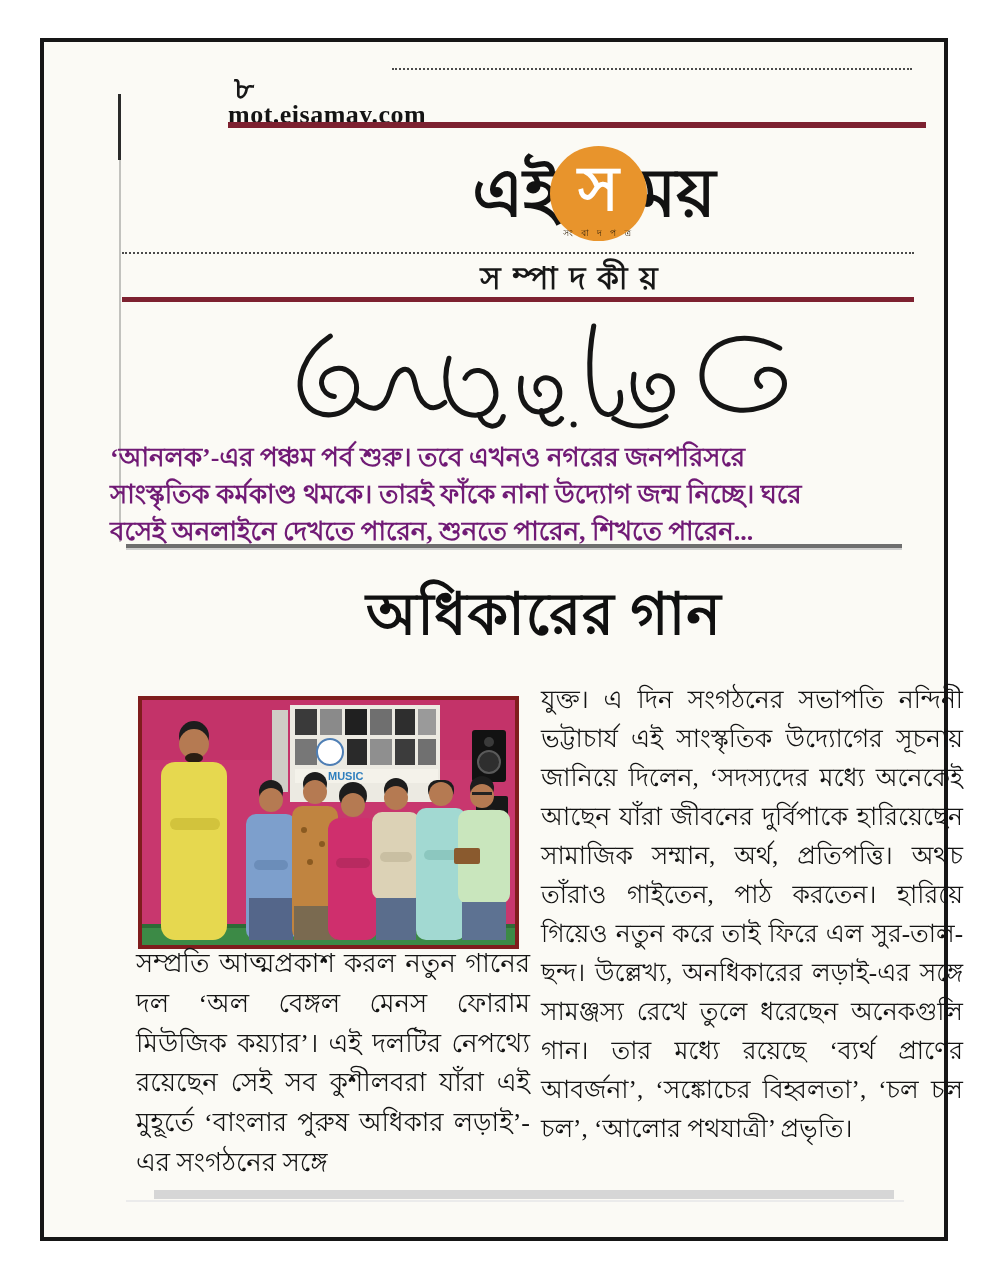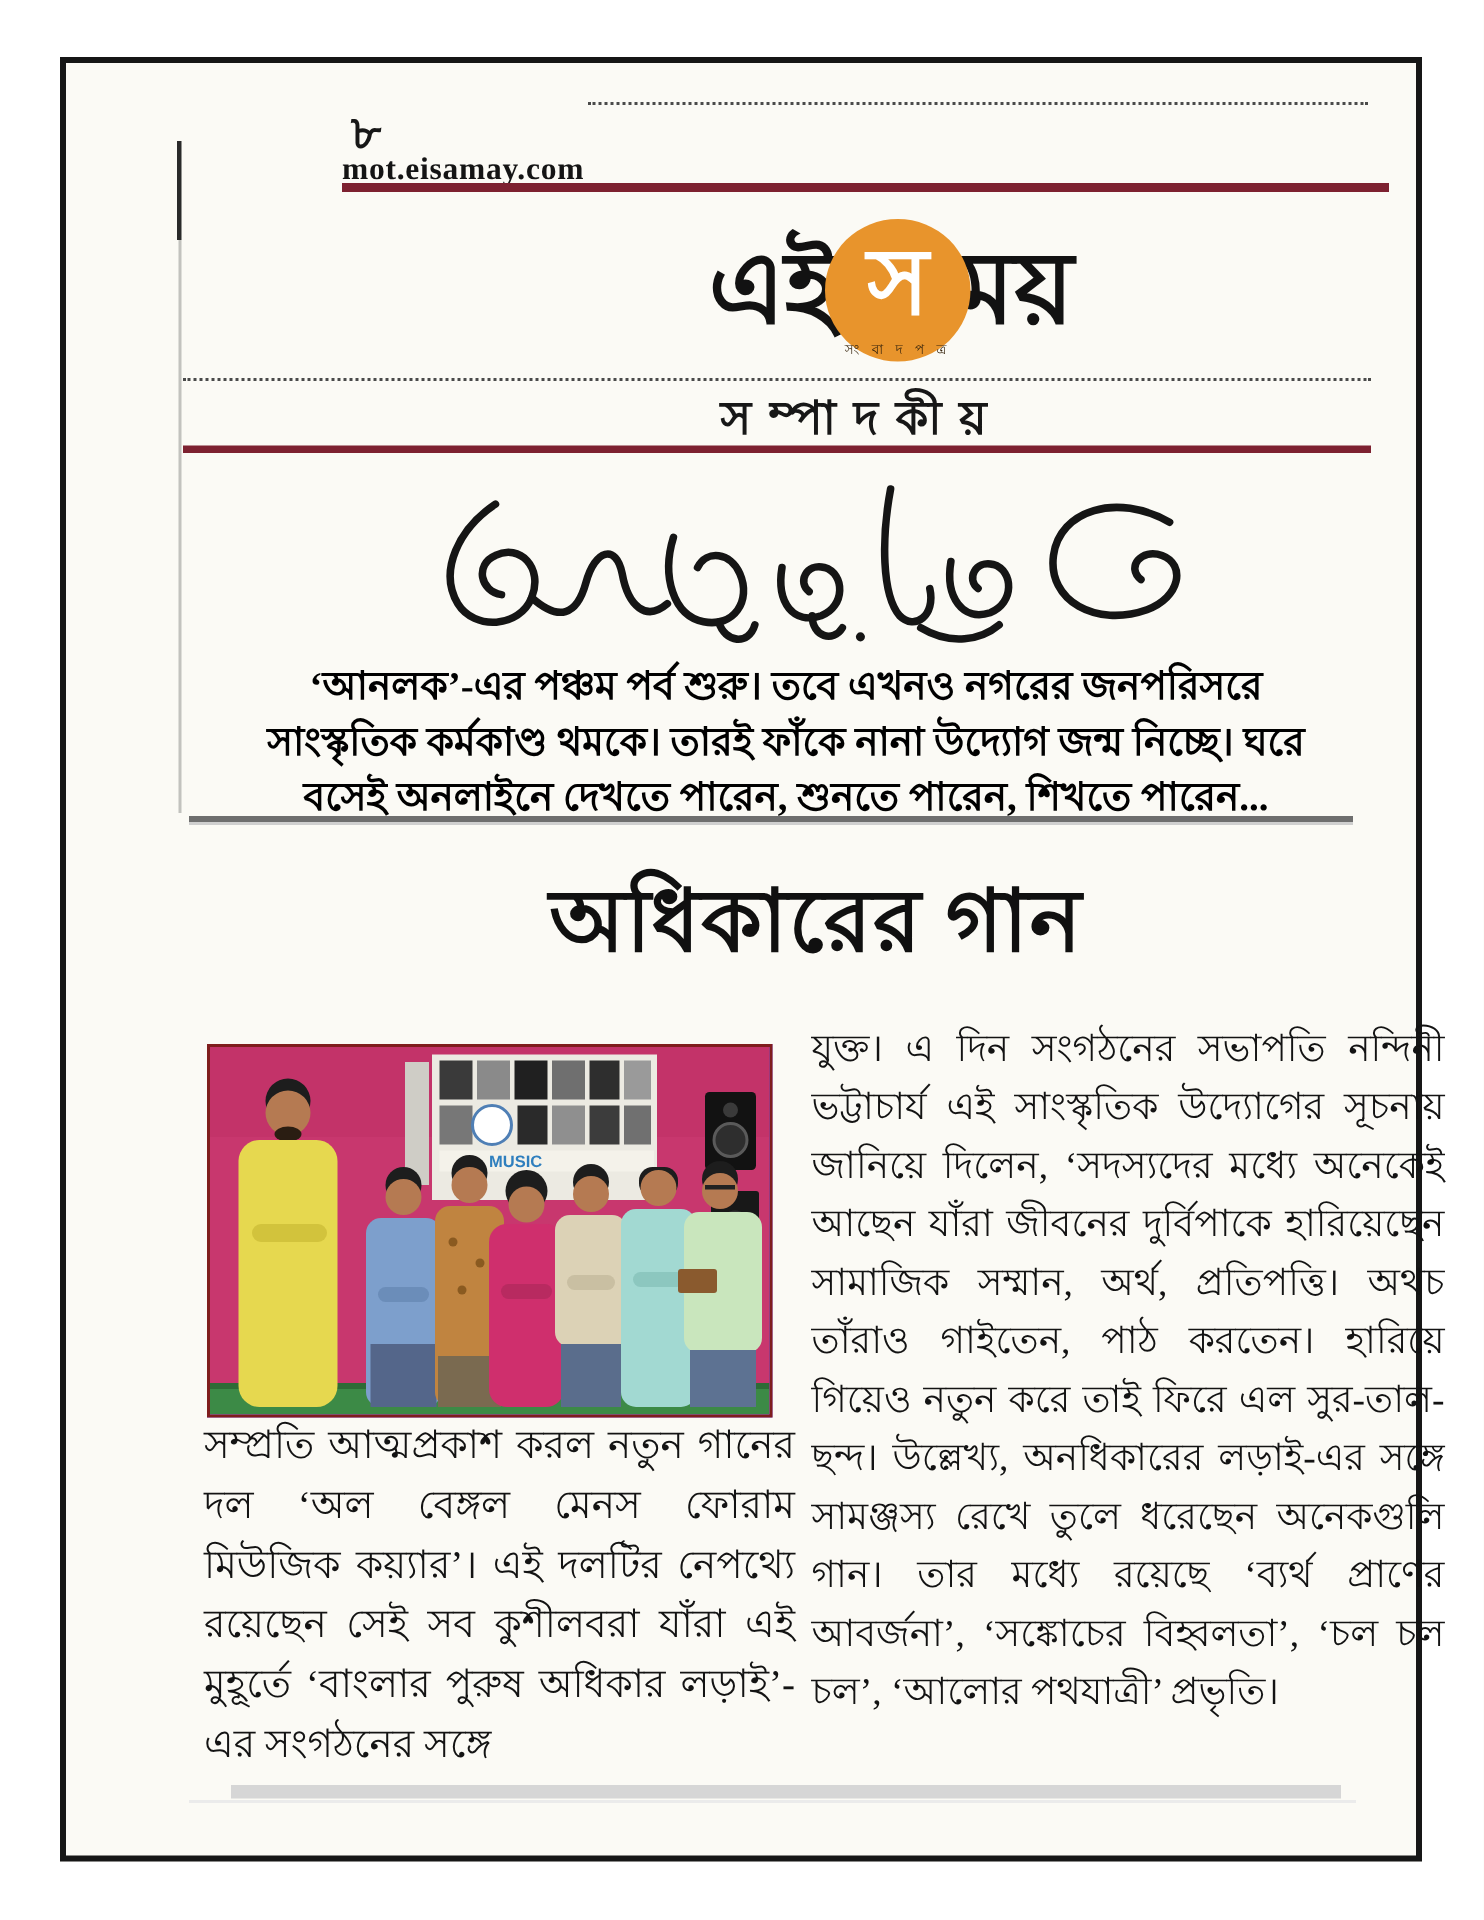--- a/index.html
+++ b/index.html
@@ -11,21 +11,21 @@
   .frame{
     position:absolute;left:40px;top:38px;width:908px;height:1203px;
     background:#fbfaf5;border:4px solid #161616;box-sizing:border-box;
   }
   .scan-tick{position:absolute;left:74px;top:52px;width:3px;height:66px;background:#2a2a2a;}
   .scan-tick-faint{position:absolute;left:75px;top:118px;width:2px;height:382px;background:rgba(90,90,90,.35);}
   .dotted{position:absolute;border-top:2px dotted #4a4a4a;height:0;}
   .dotted-top{left:348px;top:26px;width:520px;}
   .dotted-masthead{left:78px;top:210px;width:792px;}
   .page-number{position:absolute;left:190px;top:22px;font-size:31px;font-weight:700;}
-  .site-url{position:absolute;left:184px;top:58px;font-size:21px;font-weight:700;letter-spacing:.5px;color:#141414;text-decoration:none;}
+  .site-url{position:absolute;left:184px;top:58px;font-size:26px;font-weight:700;letter-spacing:.5px;color:#141414;text-decoration:none;}
   .rule-maroon{position:absolute;background:#7d2130;}
   .rule-url{left:184px;top:80px;width:698px;height:6px;}
   .rule-section{left:78px;top:255px;width:792px;height:5px;}
   .logo-row{
     position:absolute;left:0;top:104px;width:100%;display:flex;align-items:center;
     justify-content:center;transform:translateX(100px);
   }
   .logo-text{font-size:67px;font-weight:700;color:#121212;line-height:1;}
   .logo-circle{
     width:97px;height:95px;border-radius:50%;background:#e8942c;position:relative;
@@ -35,31 +35,31 @@
   .logo-tagline{
     position:absolute;bottom:0;left:50%;transform:translateX(-50%);
     font-size:9px;letter-spacing:3px;color:#35230c;white-space:nowrap;font-weight:400;margin-top:12px;
   }
   .section-title{
     position:absolute;left:0;top:212px;width:100%;text-align:center;
     transform:translateX(76px);font-size:31px;font-weight:700;letter-spacing:2px;
   }
   .calligraphy{position:absolute;left:228px;top:276px;width:548px;height:118px;}
   .standfirst{
-    position:absolute;left:40px;top:398px;width:828px;text-align:center;
-    transform:translateX(26px);font-size:26px;font-weight:700;line-height:1.42;color:#000000;
+    position:absolute;left:40px;top:398px;width:828px;
+    transform:translateX(26px);font-size:26px;font-weight:700;line-height:1.42;color:#701a75;
   }
   .rule-gray{position:absolute;left:82px;top:502px;width:776px;height:4px;background:#6e6e6e;border-bottom:2px solid #cfcfcf;}
   .headline{
     position:absolute;left:0;top:528px;width:100%;text-align:center;
     transform:translateX(50px);font-size:58px;font-weight:700;color:#101010;letter-spacing:1px;
   }
   .photo{
     position:absolute;left:94px;top:654px;width:373px;height:245px;
-    border:2px solid #7f1d1d;box-sizing:content-box;background:#8b5cf6;
+    border:4px solid #7f1d1d;box-sizing:content-box;background:#737373;
   }
   .photo svg{display:block;width:100%;height:100%;}
   .col{position:absolute;font-size:26px;line-height:1.53;text-align:justify;color:#131313;}
   .col-left{left:92px;top:902px;width:394px;}
   .col-right{left:497px;top:638px;width:422px;font-size:25px;line-height:1.56;}
   .footer-bar{position:absolute;left:110px;top:1148px;width:740px;height:9px;background:#d6d6d6;}
   .footer-bar-faint{position:absolute;left:82px;top:1158px;width:778px;height:2px;background:#ebebeb;}
 </style>
 </head>
 <body>

